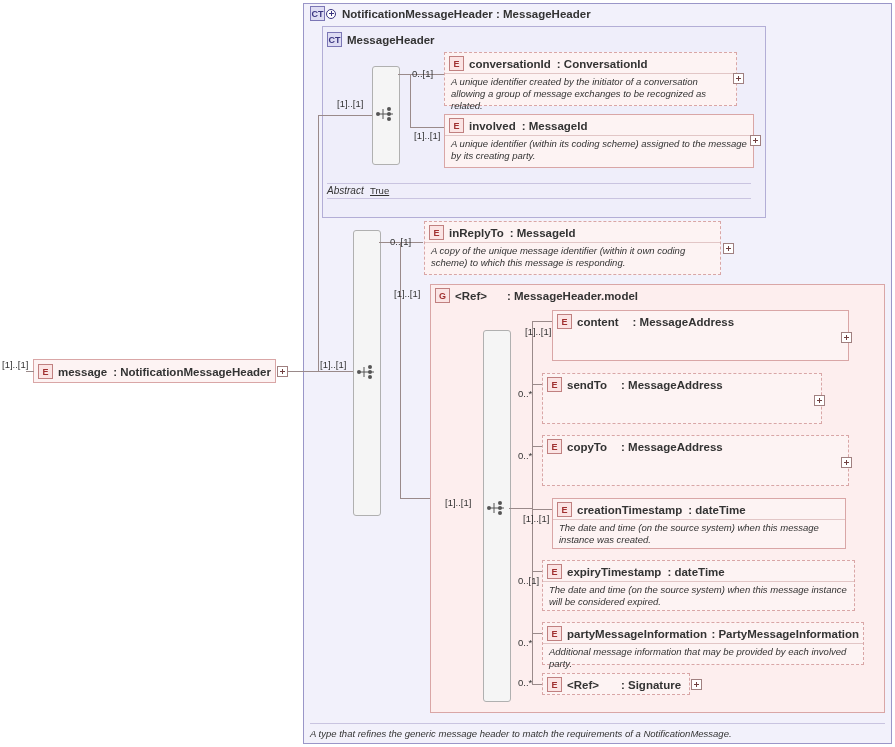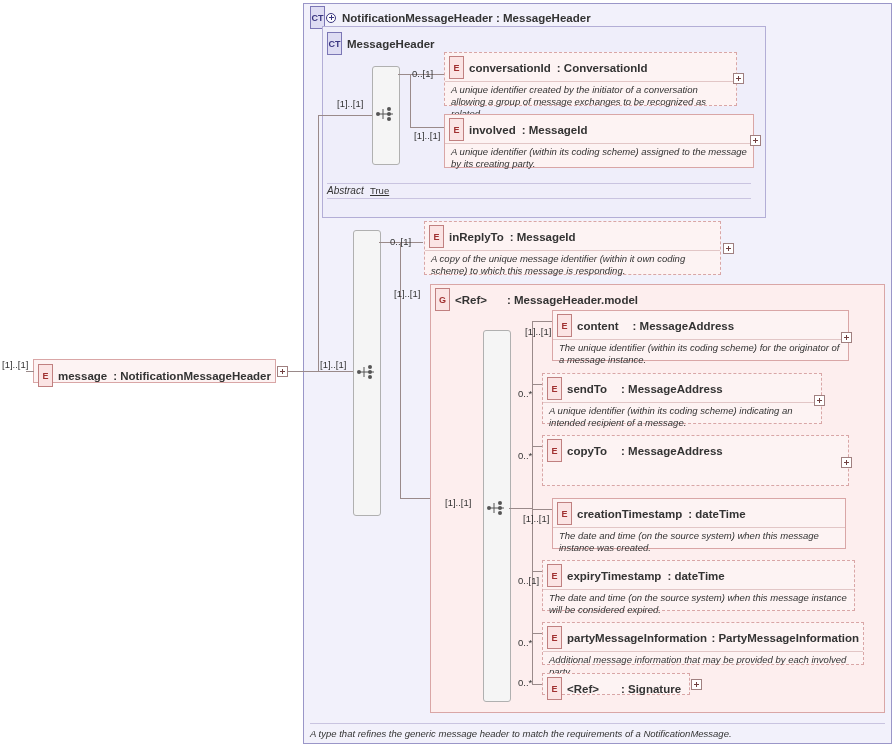--- a/index.html
+++ b/index.html
@@ -63,21 +63,21 @@
     font-size: 9.5px;
     font-style: italic;
     color: #333333;
     line-height: 1.25;
     padding: 2px 5px 4px 6px;
     border-top: 1px solid #e2c6c6;
   }
   
   .badge {
     width: 15px;
-    height: 23px;
+    height: 15px;
     min-width: 15px;
     border: 1px solid #c08080;
     background: #fbe4e4;
     color: #a03030;
     font-size: 9px;
     font-weight: bold;
     display: flex;
     align-items: center;
     justify-content: center;
     margin-right: 5px;
@@ -321,34 +321,32 @@
   <div class="line-h" style="left:509px; top:508px; width:23px;"></div>
 
   <div class="line-h" style="left:532px; top:321px; width:20px;"></div>
   <div class="box elem solid" style="left:552px; top:310px; width:297px; height:51px;">
     <div class="elem-head">
       <span class="badge">E</span>
       <span class="elem-name">content</span>
       <span style="width:14px;"></span>
       <span class="elem-type">: MessageAddress</span>
     </div>
-    <div class="elem-doc">The unique identifier (within its coding scheme) for the originator of a message instance.</div>
   </div>
   <div class="card" style="left:525px; top:326px;">[1]..[1]</div>
   <div class="plus" style="left:841px; top:332px;"></div>
 
   <div class="line-h" style="left:532px; top:384px; width:10px;"></div>
   <div class="box elem dashed" style="left:542px; top:373px; width:280px; height:51px;">
     <div class="elem-head">
       <span class="badge">E</span>
       <span class="elem-name">sendTo</span>
       <span style="width:14px;"></span>
       <span class="elem-type">: MessageAddress</span>
     </div>
-    <div class="elem-doc">A unique identifier (within its coding scheme) indicating an intended recipient of a message.</div>
   </div>
   <div class="card" style="left:518px; top:388px;">0..*</div>
   <div class="plus" style="left:814px; top:395px;"></div>
 
   <div class="line-h" style="left:532px; top:446px; width:10px;"></div>
   <div class="box elem dashed" style="left:542px; top:435px; width:307px; height:51px;">
     <div class="elem-head">
       <span class="badge">E</span>
       <span class="elem-name">copyTo</span>
       <span style="width:14px;"></span>

